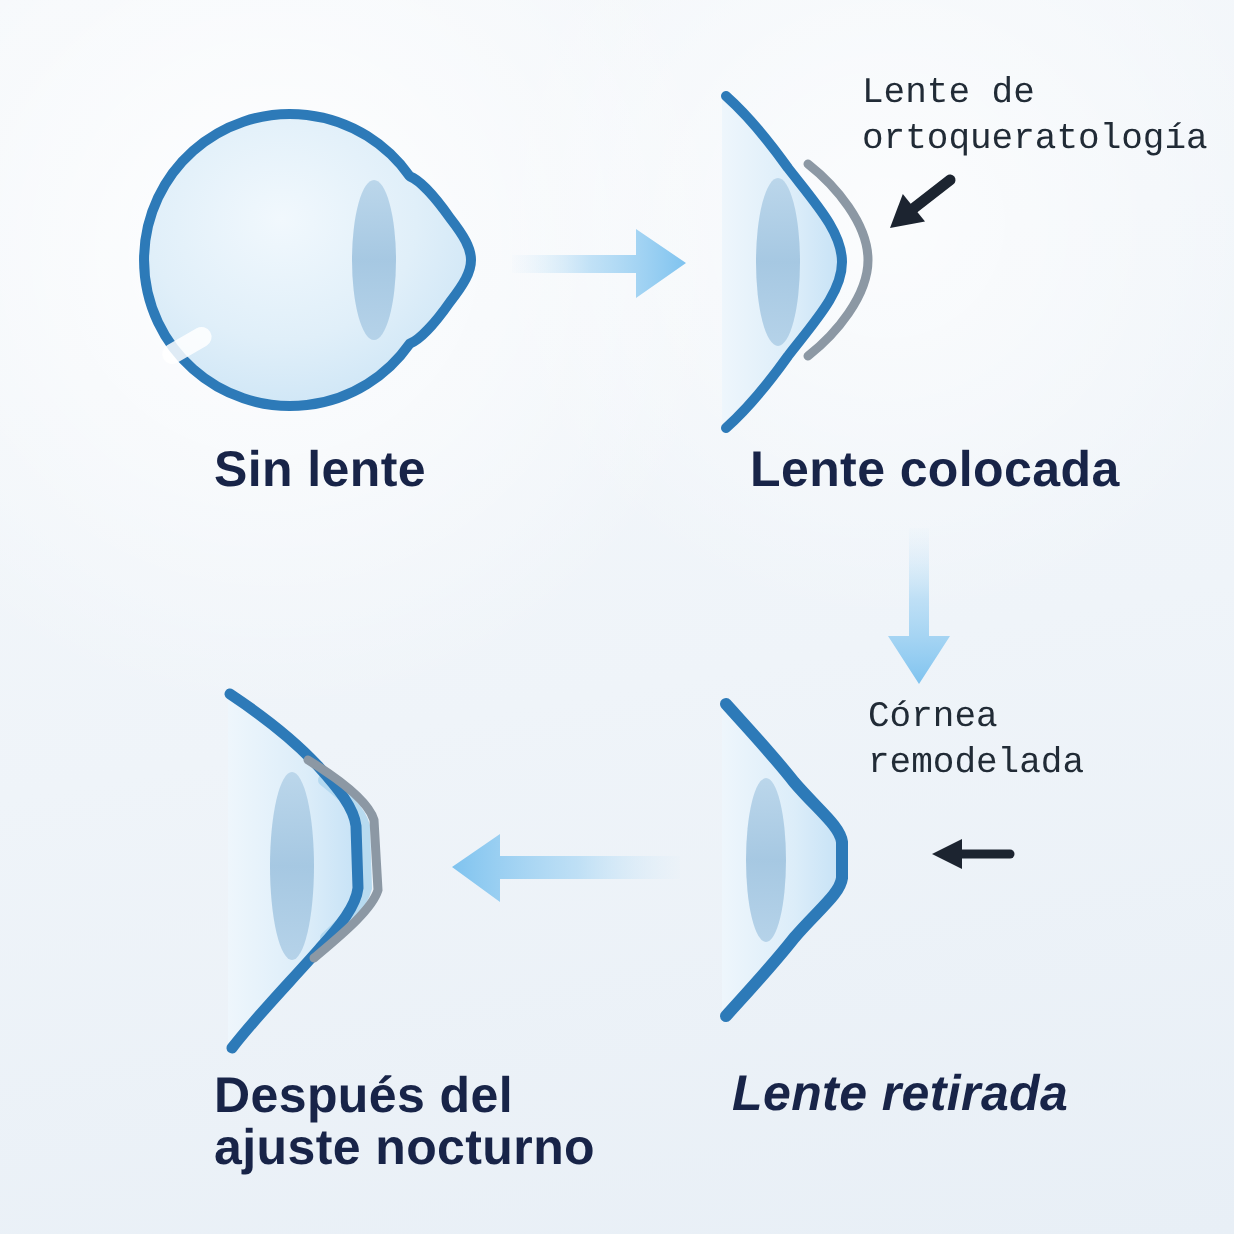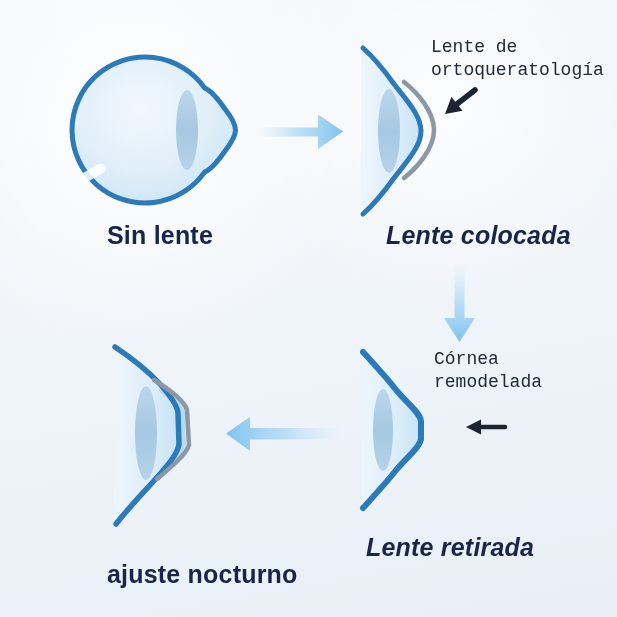--- a/index.html
+++ b/index.html
@@ -130,32 +130,32 @@
       <ellipse cx="146" cy="433" rx="11" ry="47" fill="url(#lensFill)" opacity="0.95"></ellipse>
       <path d="M 162 390 C 172 398 180 405 182 413 L 183 444 C 181 452 173 460 163 469" fill="none" stroke="#aed6ef" stroke-width="6" stroke-linecap="round" opacity="0.85"></path>
       <path d="M 115 347 C 130 357 147 370 159 383 C 169 394 177 404 178 413
            L 179 444 C 178 453 170 463 160 474 C 147 489 130 506 116 524" fill="none" stroke="#2d7ab8" stroke-width="5.5" stroke-linecap="round"></path>
       <path d="M 154 380 C 167 388 184 400 187 410 L 189 445 C 186 455 170 468 157 479" fill="none" stroke="#8c98a4" stroke-width="4.5" stroke-linecap="round"></path>
     </g>
   </svg>
 
   <div class="label" style="left:107px;top:222px;">Sin lente</div>
 
-  <div class="label" style="left:386px;top:222px;font-style:italic;">Lente colocada</div>
+  <div class="label" style="left:375px;top:222px;">Lente colocada</div>
 
   <div class="annot" style="left:431px;top:36px;">
     <span>Lente de</span><br>
     <span>ortoqueratología</span>
   </div>
 
   <div class="annot" style="left:434px;top:348px;">
     <span>Córnea</span><br>
     <span>remodelada</span><br>
   </div>
 
   <div class="label" style="left:366px;top:534px;font-style:italic;">Lente retirada</div>
 
   <div class="label" style="left:107px;top:535px;">
-    <br>
+    <span>Después del</span><br>
     <span>ajuste nocturno</span>
   </div>
 
 </div>
 
 </body></html>

